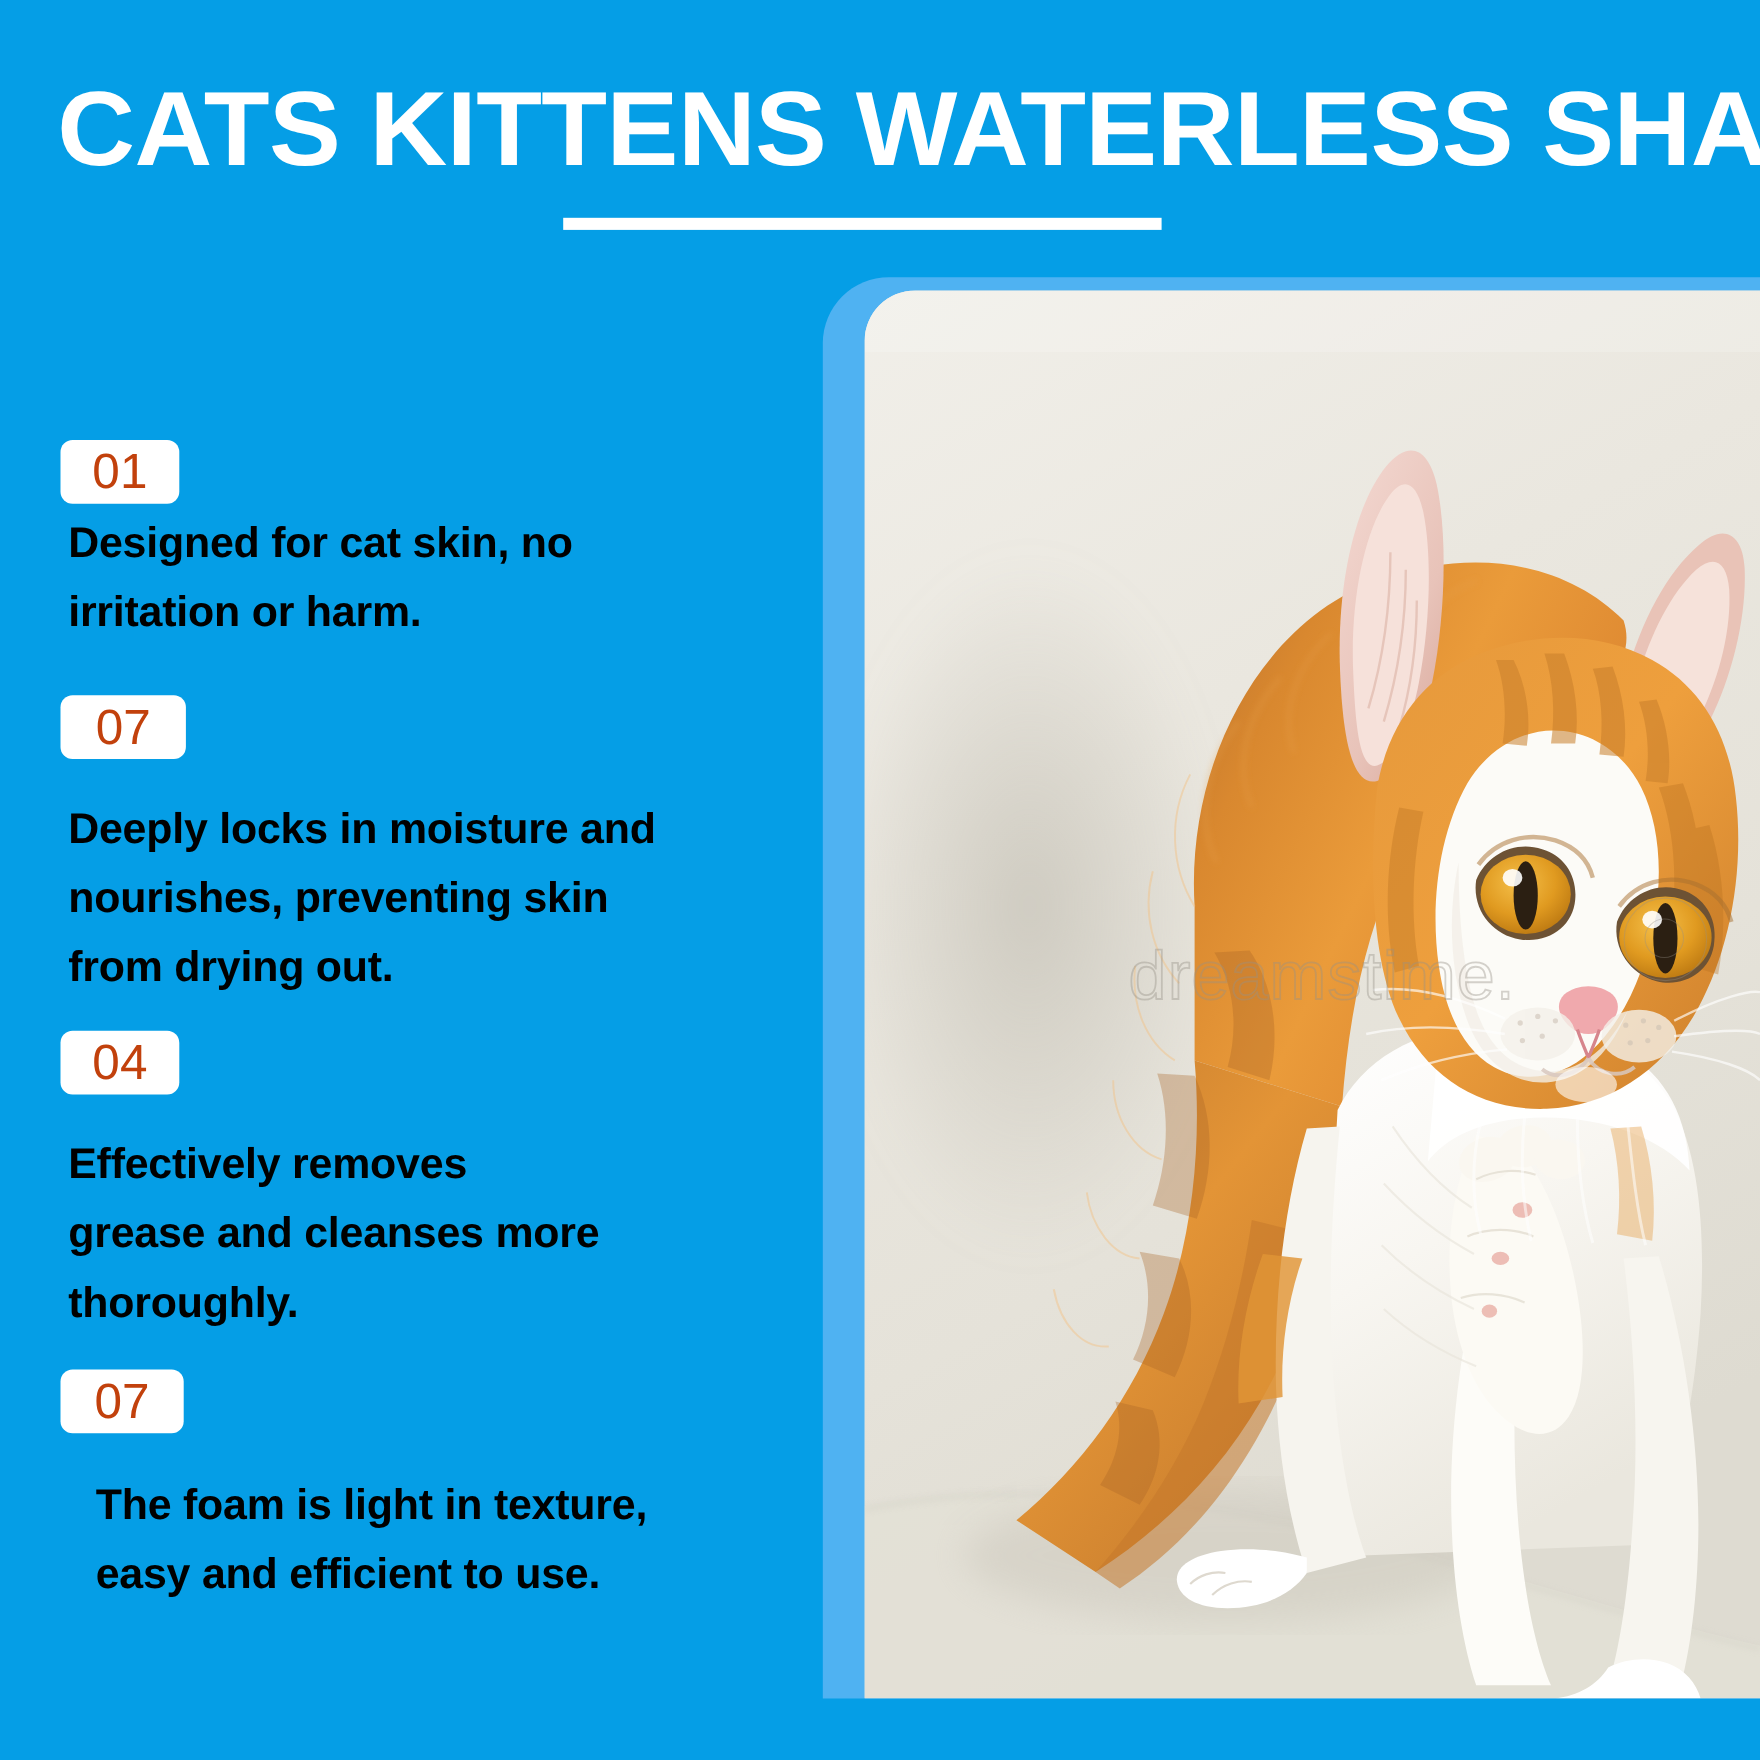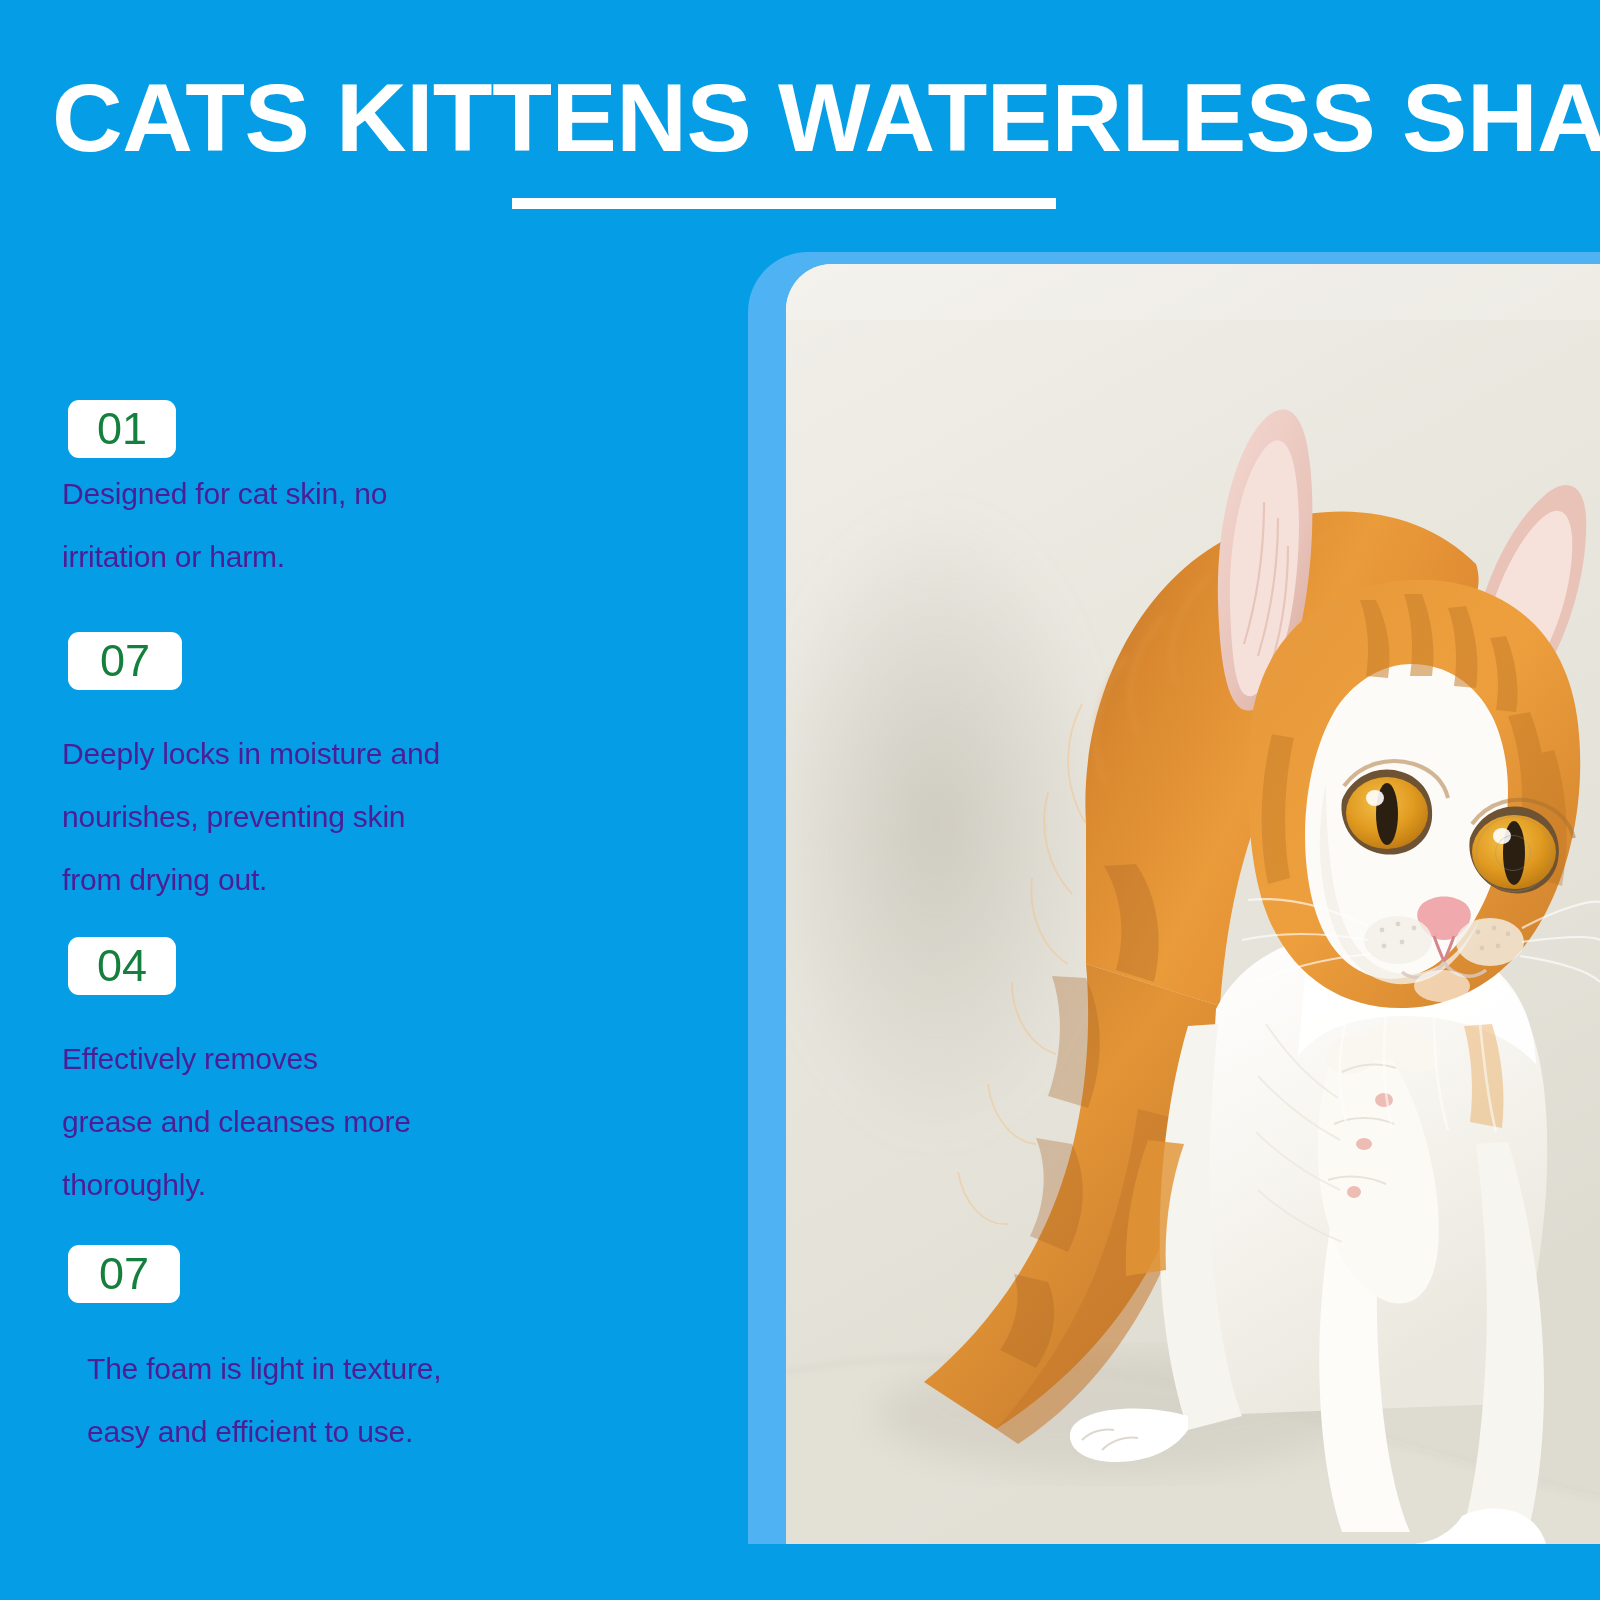--- a/index.html
+++ b/index.html
@@ -51,43 +51,43 @@
     top: 400px;
     width: 720px;
   }
   .feature {
     position: absolute;
     left: 0;
     width: 700px;
   }
   .badge {
     position: absolute;
-    left: 68px;
+    left: 55px;
     top: 0;
     min-width: 72px;
     height: 58px;
     padding: 0 16px;
     background: #ffffff;
     border-radius: 11px;
-    color: #15803d;
+    color: #c2410c;
     font-family: "Liberation Sans", sans-serif;
     font-weight: 400;
     font-size: 45px;
     line-height: 58px;
     text-align: center;
     box-sizing: border-box;
     letter-spacing: 0px;
   }
   .feature-text {
     position: absolute;
     left: 62px;
-    color: #4c1d95;
+    color: #000000;
     font-family: "Liberation Sans", sans-serif;
-    font-weight: 400;
-    font-size: 30px;
+    font-weight: 700;
+    font-size: 39px;
     line-height: 63px;
     letter-spacing: -0.2px;
     white-space: pre-line;
   }
 
   
   #feature-1 { top: 0px; }
   #feature-1 .badge { width: 108px; }
   #feature-1 .feature-text { top: 62px; width: 640px; }
 
@@ -451,17 +451,18 @@
           <path d="M480,760 C500,790 524,816 552,834"></path>
           <path d="M472,812 C496,838 524,860 554,876"></path>
           <path d="M470,868 C494,892 524,912 554,926"></path>
           <path d="M472,926 C496,948 526,966 556,978"></path>
         </g>
 
         <rect x="0" y="0" width="814" height="1280" fill="none"></rect>
         <rect x="0" y="0" width="814" height="56" fill="#ffffff" opacity="0.18"></rect>
       </svg>
 
+      <div id="watermark">dreamstime.</div>
       <div id="watermark-mark"></div>
     </div>
   </div>
 
 </div>
 
 </body></html>

